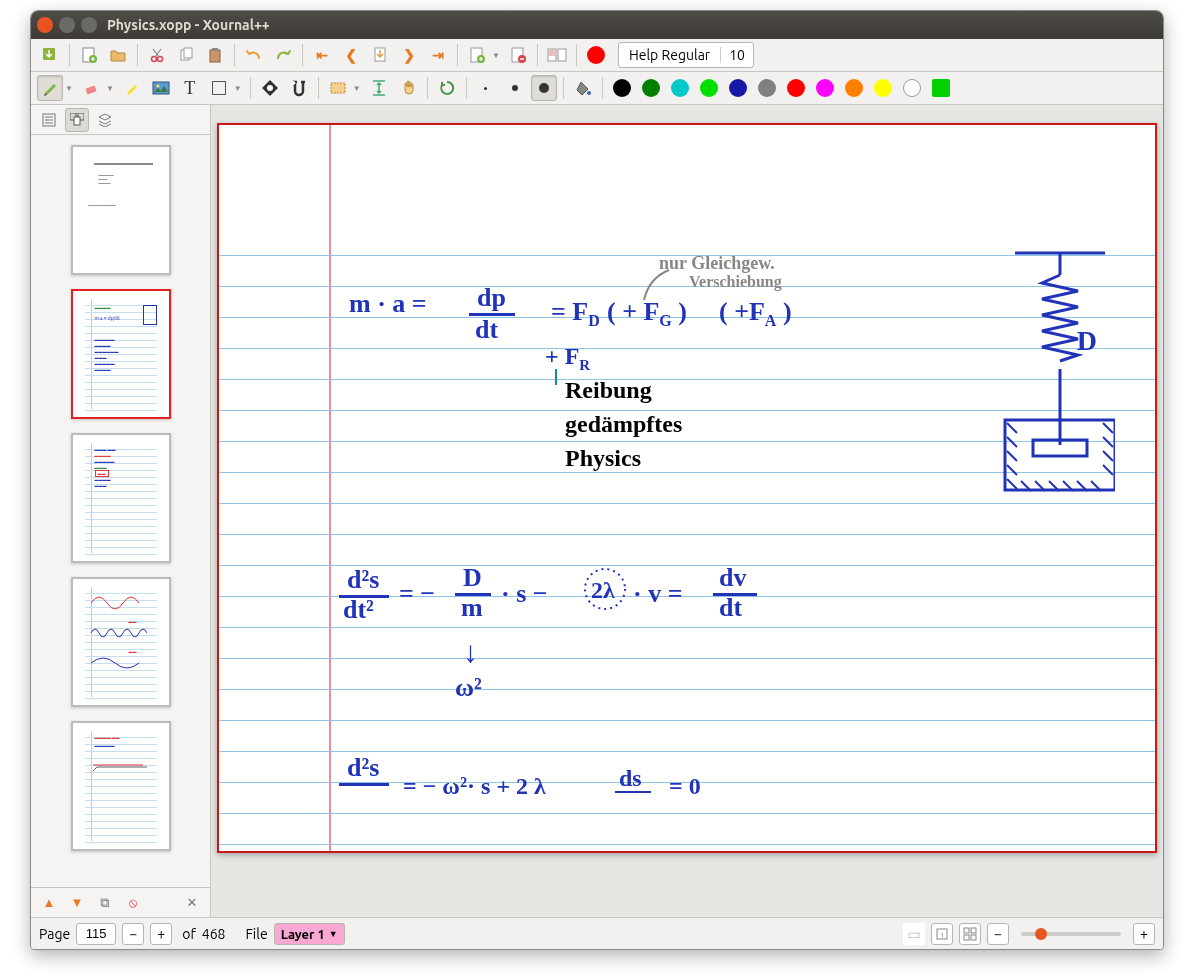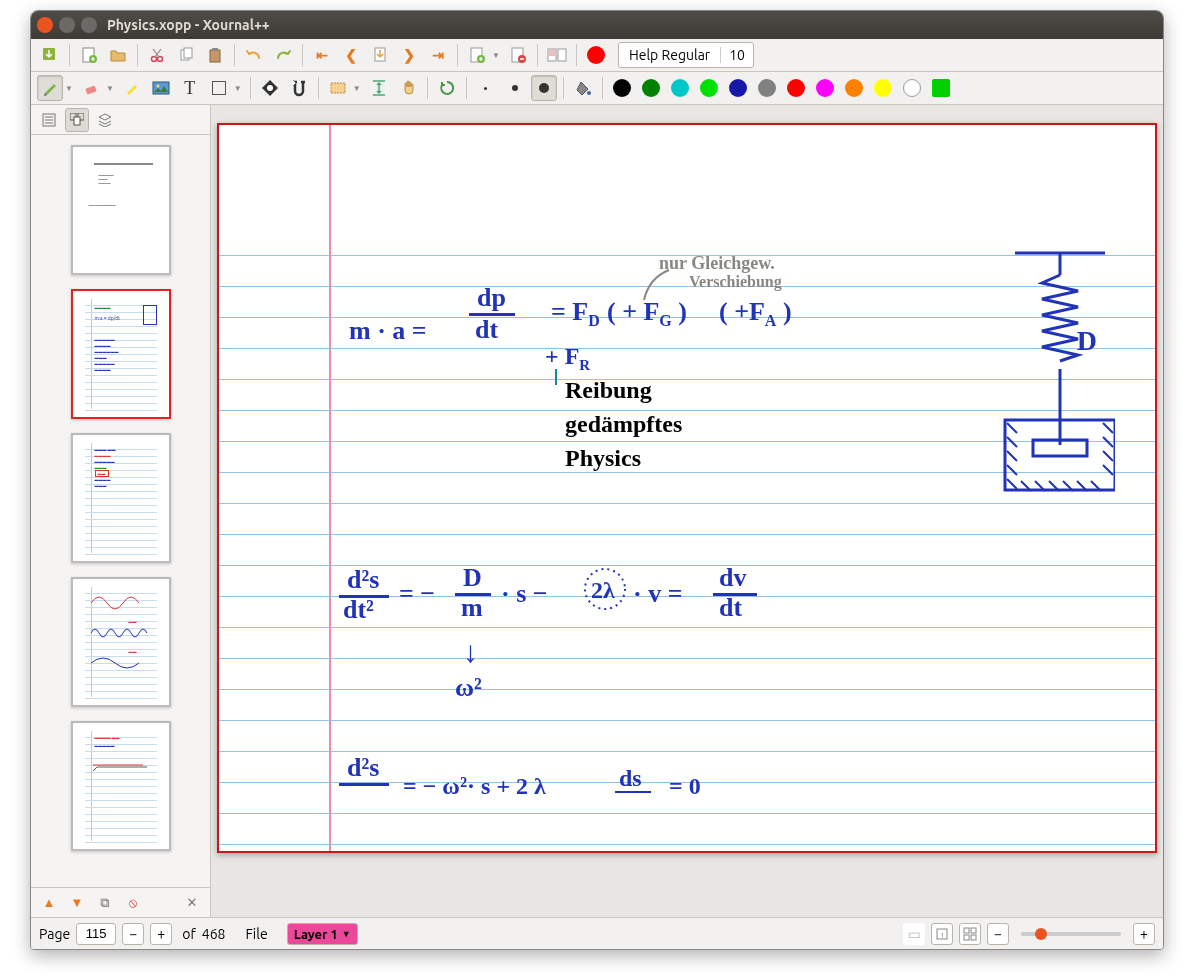--- a/index.html
+++ b/index.html
@@ -40,21 +40,21 @@
   .margin-line { position:absolute; top:0; bottom:0; width:1.5px; background:#e990a8; left:110px;}
   .handwriting { position:absolute; font-family: "Comic Sans MS", cursive; font-weight:bold;}
   .hw-green { color:#1e8a2f;}
   .hw-blue { color:#2133b6;}
   .hw-grey { color:#8a8782;}
   .hw-teal { color:#000000;}
   .spring-svg { position:absolute; right:40px; top:120px;}
   .statusbar { height:32px; background:#f2f1f0; border-top:1px solid #c9c5bf; display:flex; align-items:center; padding:0 8px; gap:6px; font-size:14px;}
   .page-input { width:40px; height:22px; border:1px solid #b8b4ae; border-radius:3px; text-align:center; font-size:13px;}
   .stat-btn { width:22px; height:22px; display:flex; align-items:center; justify-content:center; border:1px solid #b8b4ae; border-radius:3px; cursor:pointer; background:#fff; font-size:14px;}
-  .layer-sel { display:flex; align-items:center; border:1px solid #b8b4ae; border-radius:3px; background:#ec4899; height:22px; padding:0 6px; font-size:13px; font-weight:bold; gap:4px; cursor:pointer;margin-left:13px;}
+  .layer-sel { display:flex; align-items:center; border:1px solid #b8b4ae; border-radius:3px; background:#f9a8d4; height:22px; padding:0 6px; font-size:13px; font-weight:bold; gap:4px; cursor:pointer;}
   .spacer { flex:1; }
   .zoom-slider { width:100px; height:4px; background:#ccc; border-radius:2px; position:relative; margin:0 6px;}
   .zoom-thumb { position:absolute; left:14px; top:-4px; width:12px; height:12px; background:#e95420; border-radius:50%;}
   svg { display:block; }
   .mini-lines { position:absolute; left:6px; right:6px; height:1px; background:#c6ddf0;}
   .mini-margin { position:absolute; top:2px; bottom:2px; width:1px; background:#f0b5c2; left:12px;}
 </style>
 </head>
 <body>
 
@@ -457,21 +457,21 @@
           <div class="ruled-line" style="top:719px"></div>
         <div class="margin-line"></div>
 
 
         <div class="handwriting hw-grey" style="top:128px;left:440px;font-size:18px;">nur Gleichgew.</div>
         <div class="handwriting hw-grey" style="top:148px;left:470px;font-size:16px;">Verschiebung</div>
         <svg style="position:absolute;top:140px;left:420px;" width="40" height="40">
             <path d="M30 5 q-20 8 -25 30" stroke="#8a8782" stroke-width="2" fill="none"></path>
           </svg>
 
-        <div class="handwriting hw-blue" style="top:191px;left:130px;font-size:26px;">m · a  =</div>
+        <div class="handwriting hw-blue" style="top:164px;left:130px;font-size:26px;">m · a  =</div>
         <div class="handwriting hw-blue" style="top:158px;left:258px;font-size:26px;">dp</div>
         <div style="position:absolute;top:188px;left:250px;width:46px;height:3px;background:#2133b6;"></div>
         <div class="handwriting hw-blue" style="top:190px;left:256px;font-size:26px;">dt</div>
         <div class="handwriting hw-blue" style="top:172px;left:332px;font-size:26px;">= F<sub style="font-size:16px;">D</sub></div>
         <div class="handwriting hw-blue" style="top:172px;left:388px;font-size:26px;">( + F<sub style="font-size:16px;">G</sub> )</div>
         <div class="handwriting hw-blue" style="top:172px;left:500px;font-size:26px;">( +F<sub style="font-size:16px;">A</sub> )</div>
         <div class="handwriting hw-blue" style="top:218px;left:326px;font-size:24px;">+ F<sub style="font-size:15px;">R</sub></div>
 
         <div class="handwriting hw-teal" style="top:252px;left:346px;font-size:24px;">Reibung</div>
         <div class="handwriting hw-teal" style="top:286px;left:346px;font-size:24px;">gedämpftes</div>

